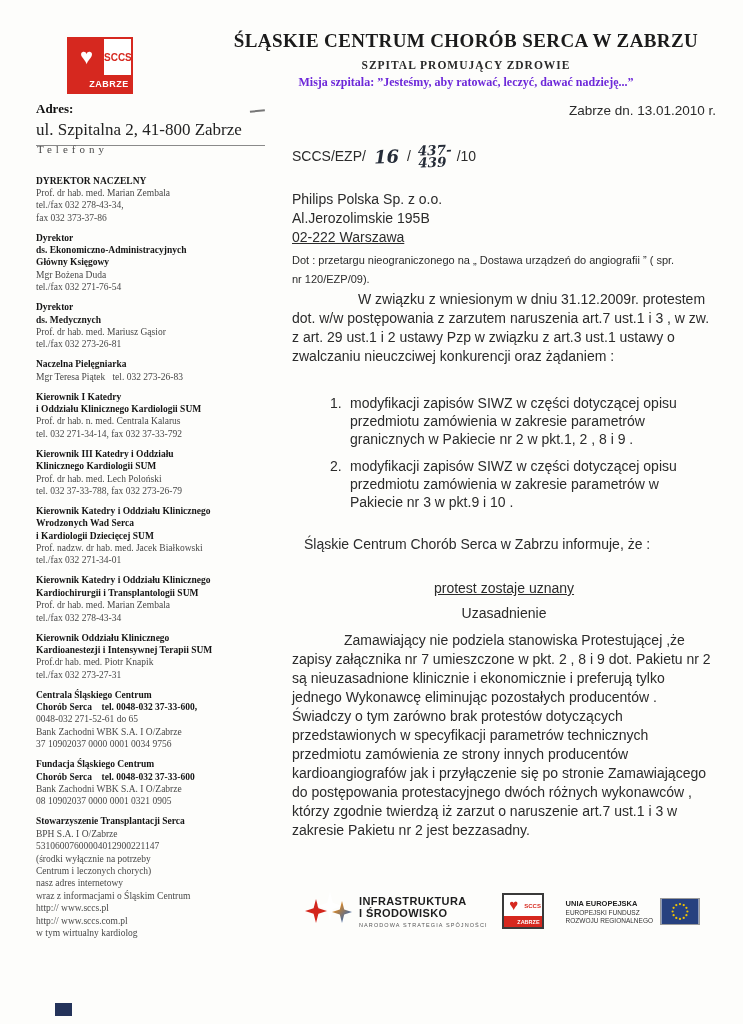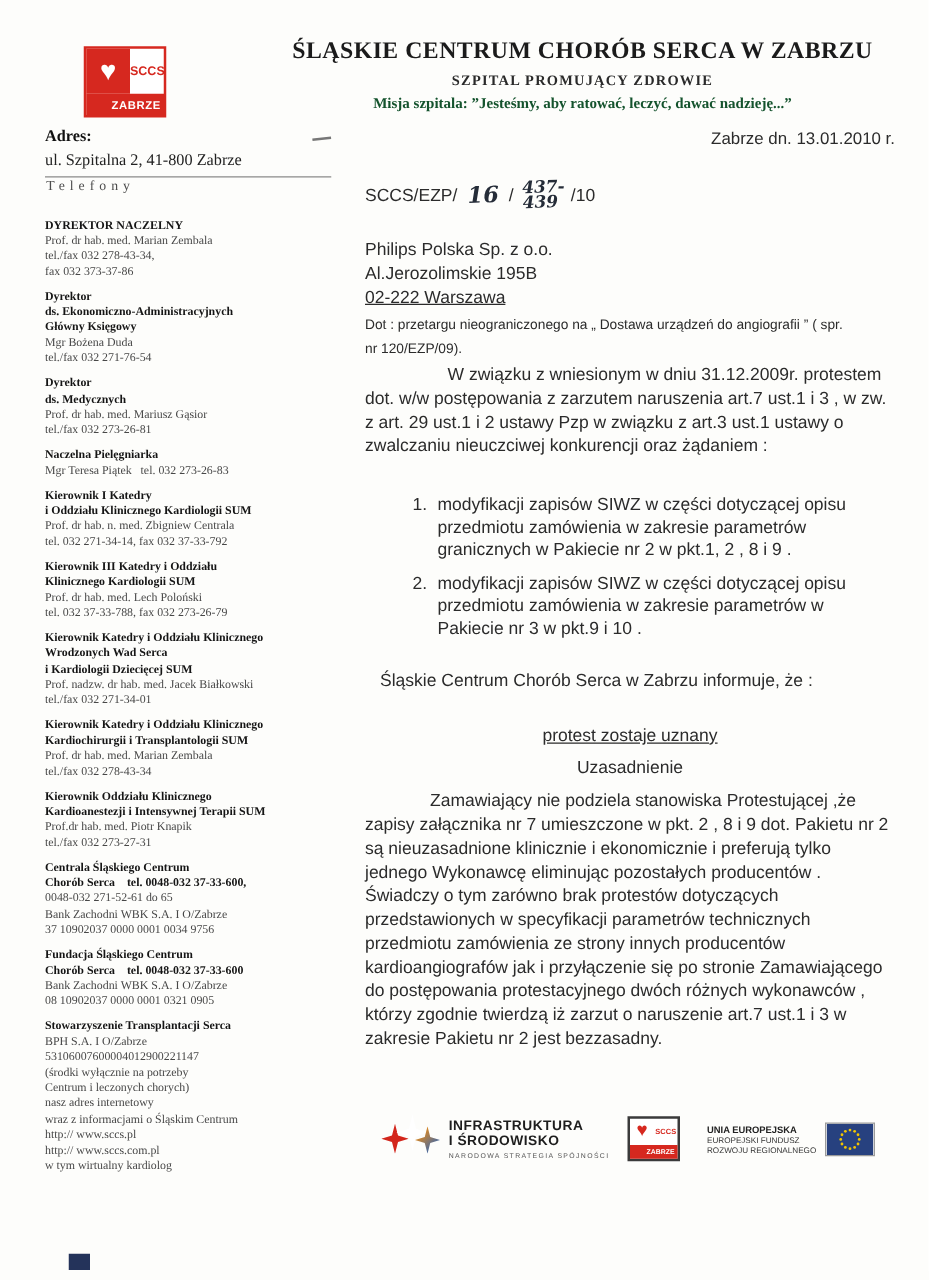--- a/index.html
+++ b/index.html
@@ -11,26 +11,26 @@
   .logo-heart-cell { grid-column:1; grid-row:1; background:#d6281f; display:flex; align-items:center; justify-content:center; }
   .logo-heart-cell .heart { color:#fff; font-size:22px; line-height:1; }
   .logo-sccs-cell { grid-column:2; grid-row:1; display:flex; align-items:center; justify-content:center; }
   .logo-sccs-cell span { color:#d6281f; font-weight:bold; font-size:10px; font-family:"Liberation Sans",sans-serif; }
   .logo-bottom { grid-column:1 / span 2; grid-row:2; background:#d6281f; display:flex; align-items:center; justify-content:flex-end; padding-right:3px; }
   .logo-bottom span { color:#fff; font-weight:bold; font-size:9px; font-family:"Liberation Sans",sans-serif; letter-spacing:0.5px; }
 
   .header-block { position:absolute; left:232px; top:30px; width:468px; text-align:center; }
   .header-title { font-size:19px; font-weight:bold; color:#1b1b1b; letter-spacing:0.4px; }
   .header-subtitle { margin-top:7px; font-size:11.5px; font-weight:bold; color:#2a2a2a; letter-spacing:1px; }
-  .header-mission { margin-top:4px; font-size:12px; font-weight:bold; color:#14532d; }
+  .header-mission { margin-top:4px; font-size:12px; font-weight:bold; color:#6d28d9; }
 
   
   .addr-block { position:absolute; left:36px; top:101px; width:229px; padding-bottom:5px; border-bottom:1px solid #8a8a8a; }
   .addr-label { font-size:13px; font-weight:bold; color:#111; }
-  .addr-value { margin-top:3px; font-size:13px; color:#222; }
+  .addr-value { margin-top:3px; font-size:17px; color:#222; }
   .squiggle { position:absolute; left:250px; top:110px; width:15px; height:4px; border-top:2px solid #777; transform:rotate(-6deg); }
   .phones-heading { position:absolute; left:37px; top:143px; font-size:11px; color:#4c4c4c; letter-spacing:4px; }
   .sidebar-lines { position:absolute; left:36px; top:167px; width:231px; }
   .sl { font-size:9.5px; line-height:12.4px; color:#474747; white-space:pre-wrap; }
   .sl.b { font-weight:bold; color:#151515; }
   .sl.g { margin-top:7.5px; }
 
   
   .letter { position:absolute; left:292px; top:0; width:424px; height:1024px; font-family:"Liberation Sans",sans-serif; color:#2b2b2b; }
   .date-line { position:absolute; top:103px; right:0; font-size:13.5px; }
@@ -138,21 +138,21 @@
       <div class="sl">tel./fax 032 273-26-81</div>
 
       <div class="sl b g">Naczelna Pielęgniarka</div>
 
       <div class="sl">Mgr Teresa Piątek   tel. 032 273-26-83</div>
 
       <div class="sl b g">Kierownik I Katedry</div>
 
       <div class="sl b">i Oddziału Klinicznego Kardiologii SUM</div>
 
-      <div class="sl">Prof. dr hab. n. med. Zbigniew Centrala</div>
+      <div class="sl">Prof. dr hab. n. med. Centrala Kalarus</div>
 
       <div class="sl">tel. 032 271-34-14, fax 032 37-33-792</div>
 
       <div class="sl b g">Kierownik III Katedry i Oddziału</div>
 
       <div class="sl b">Klinicznego Kardiologii SUM</div>
 
       <div class="sl">Prof. dr hab. med. Lech Poloński</div>
 
       <div class="sl">tel. 032 37-33-788, fax 032 273-26-79</div>

